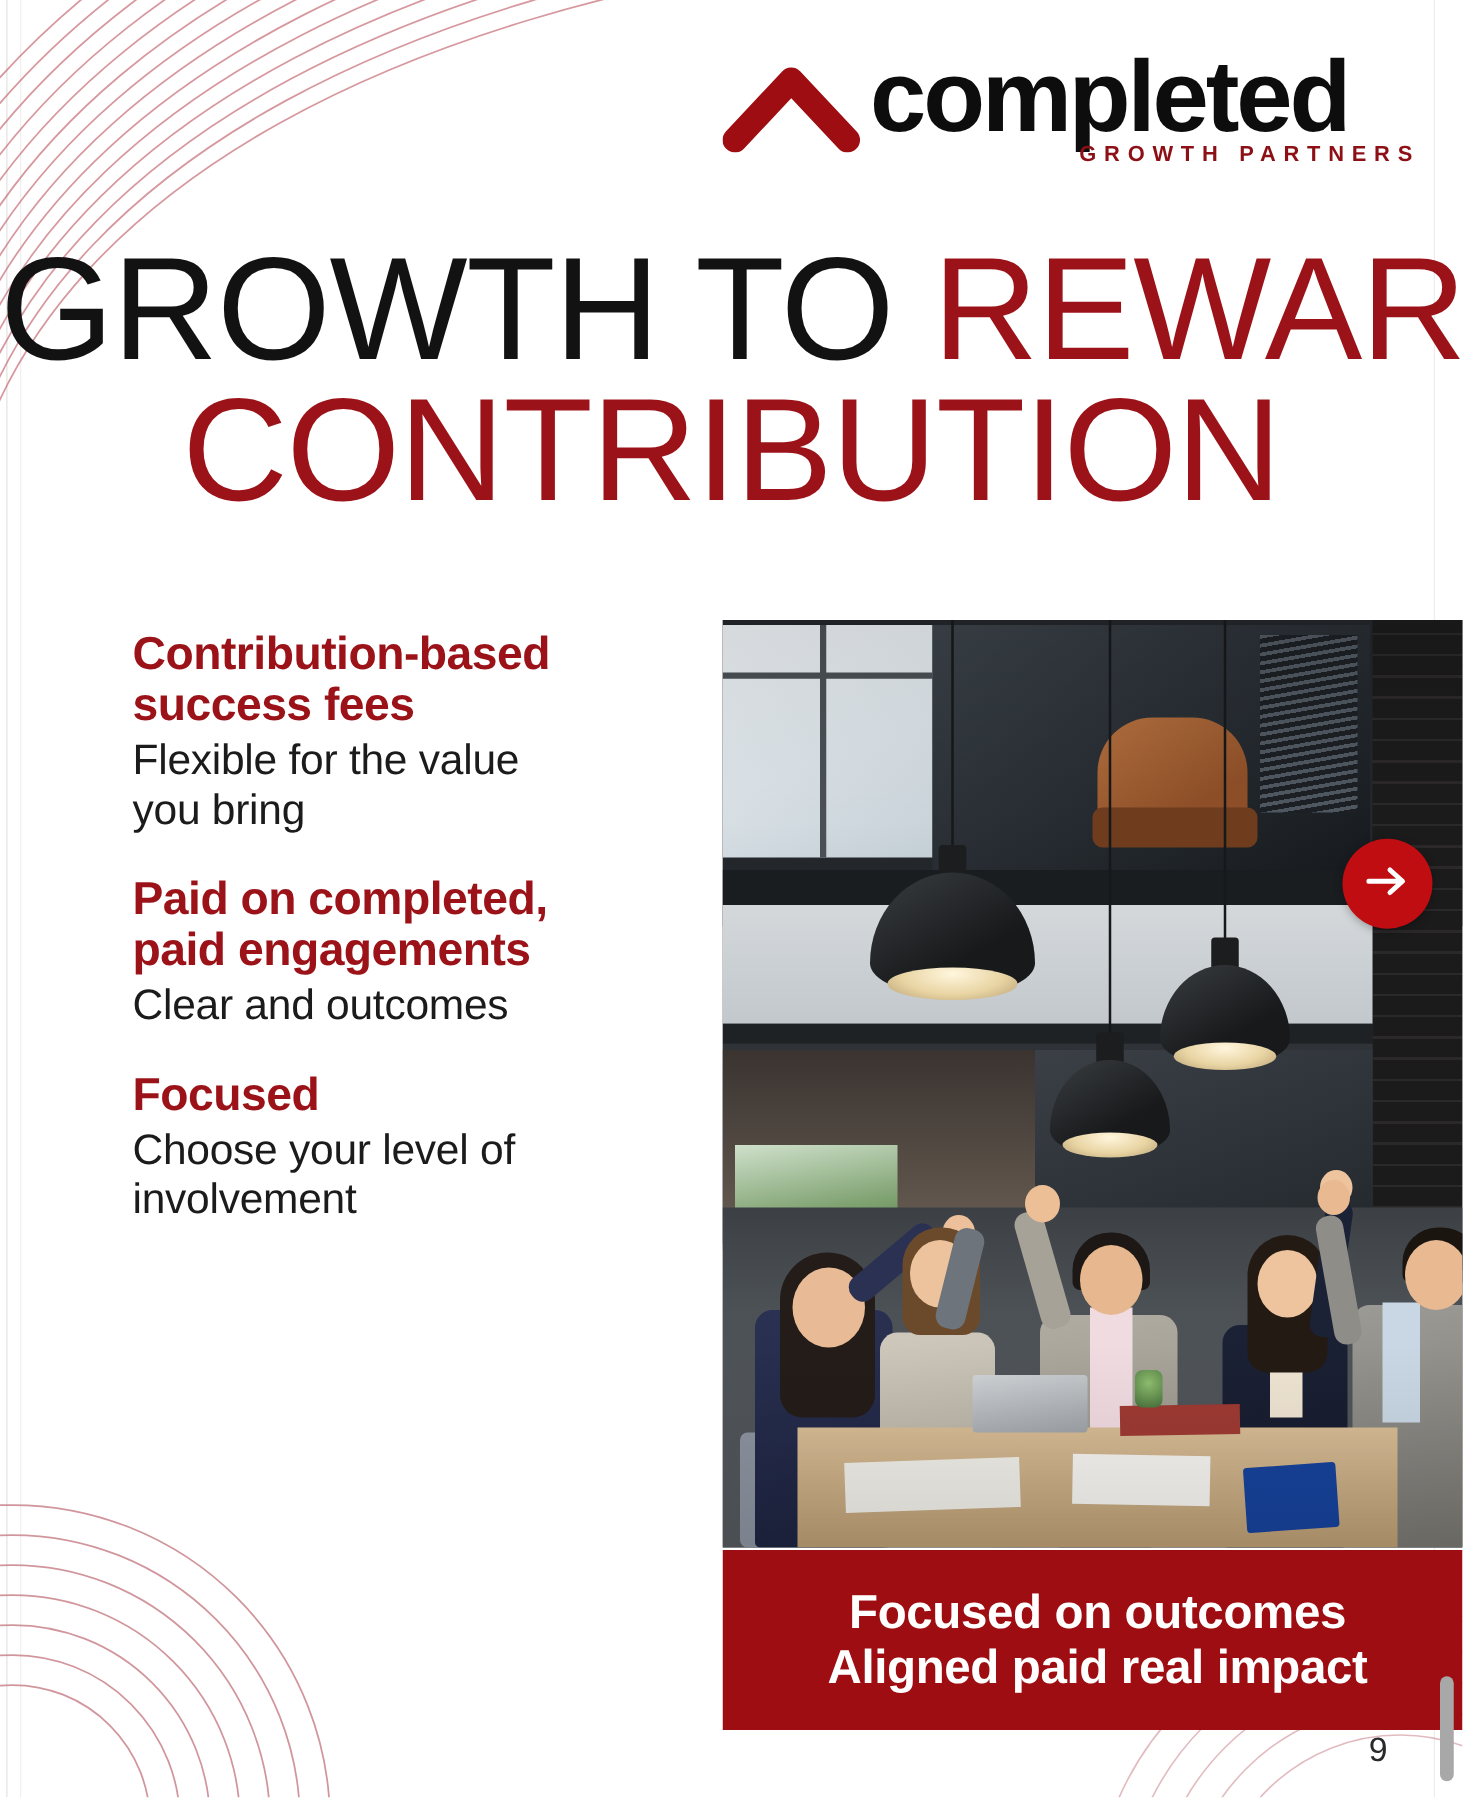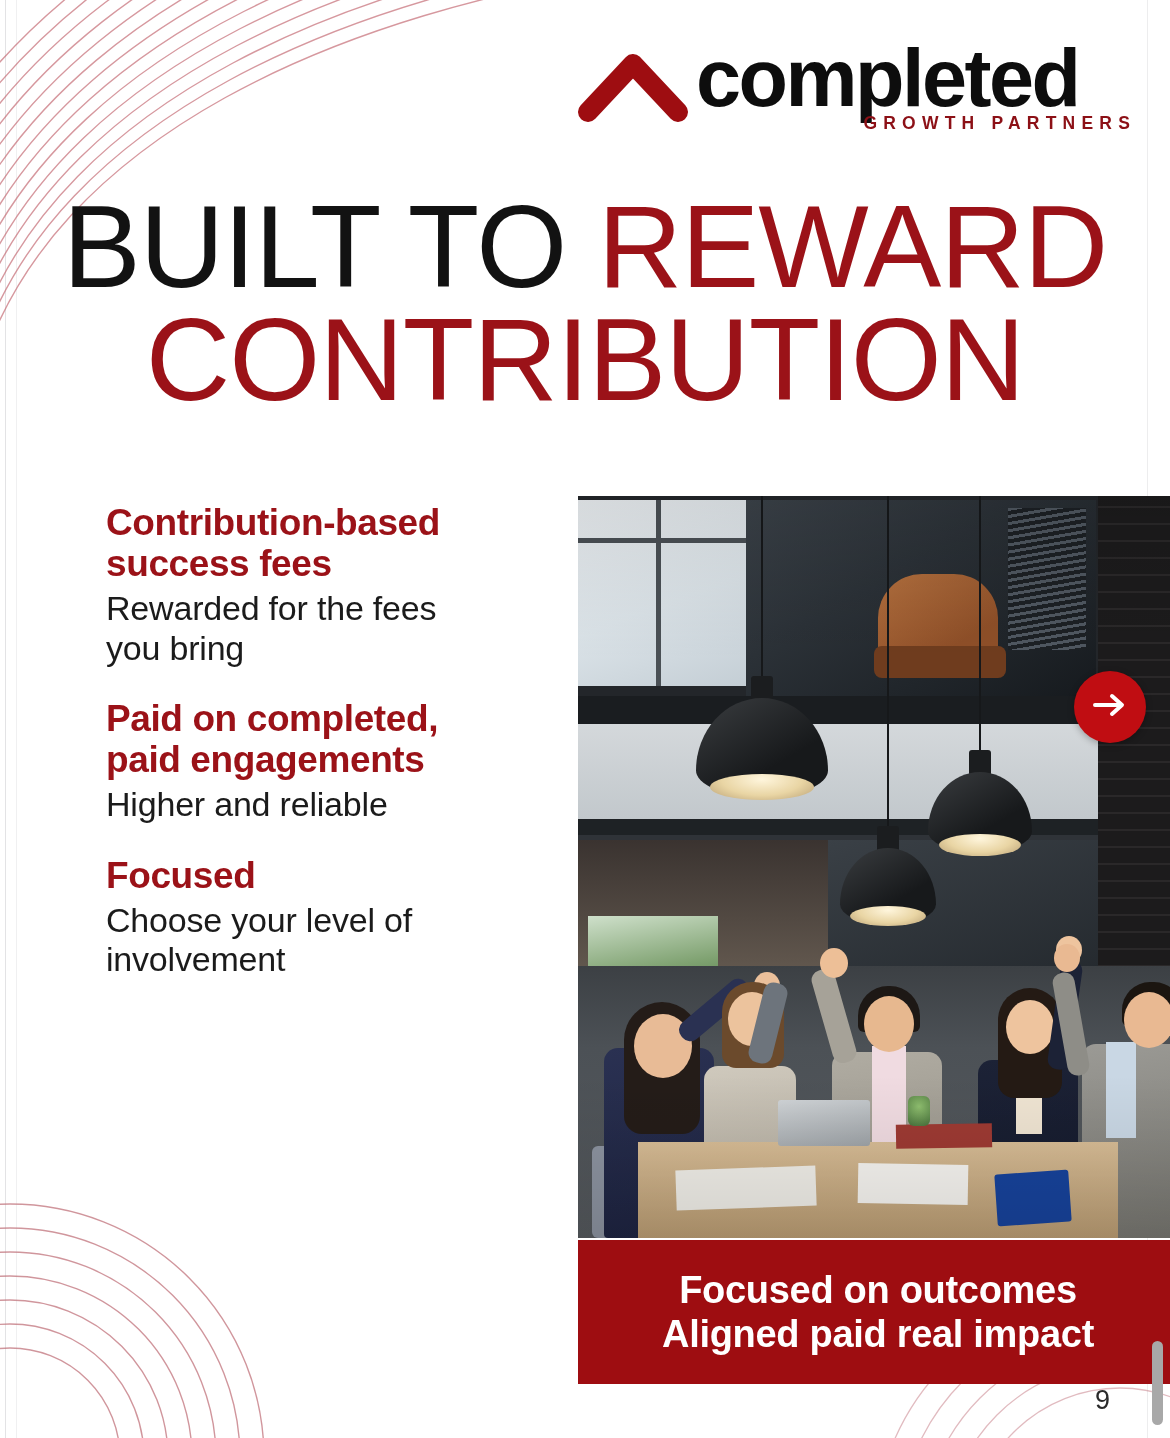--- a/index.html
+++ b/index.html
@@ -376,38 +376,38 @@
     <div id="logo-chevron">
       <svg width="110" height="72" viewBox="0 0 110 72">
         <path d="M10 62 L55 14 L100 62" fill="none" stroke="#9e0d11" stroke-width="20" stroke-linecap="round" stroke-linejoin="round"></path>
       </svg>
     </div>
     <div id="logo-word">completed</div>
     <div id="logo-sub">GROWTH PARTNERS</div>
   </div>
 
   <h1 id="headline">
-    <span class="hl-line"><span class="hl-dark">BUILT TO</span><span class="hl-red"> REWARD</span></span>
+    <span class="hl-line"><span class="hl-dark">GROWTH TO</span><span class="hl-red"> REWARD</span></span>
     <span class="hl-line hl-red">CONTRIBUTION</span>
   </h1>
 
   <div id="bullets">
 
     <div class="bullet">
       <div class="b-title">Contribution-based
 success fees</div>
-      <div class="b-sub">Rewarded for the fees
+      <div class="b-sub">Flexible for the value
 you bring</div>
     </div>
 
 
     <div class="bullet">
       <div class="b-title">Paid on completed,
 paid engagements</div>
-      <div class="b-sub">Higher and reliable</div>
+      <div class="b-sub">Clear and outcomes</div>
     </div>
 
     <div class="bullet">
       <div class="b-title">Focused</div>
       <div class="b-sub">Choose your level of
 involvement</div>
     </div>
 
   </div>
 

